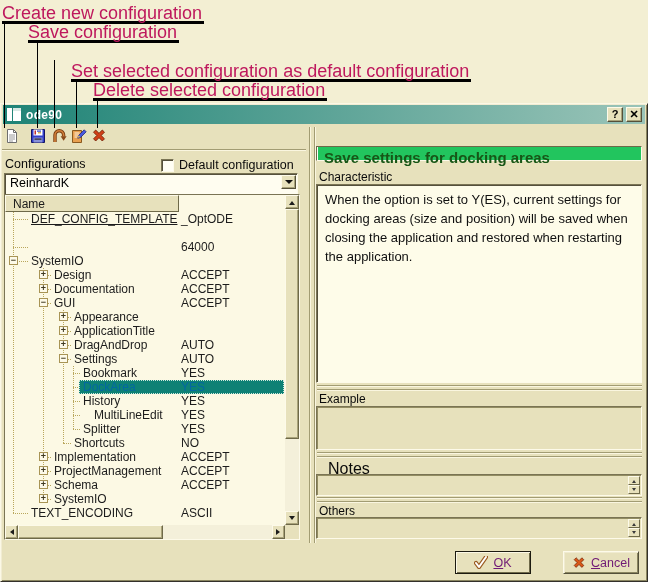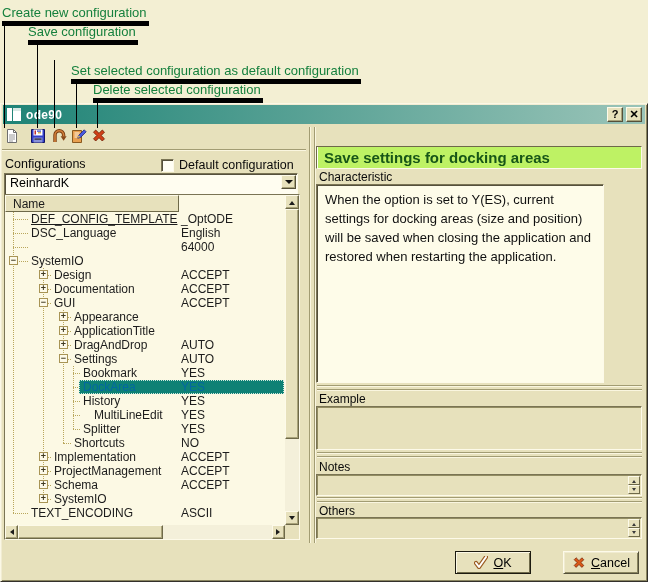--- a/index.html
+++ b/index.html
@@ -5,22 +5,22 @@
   * { box-sizing: border-box; margin: 0; padding: 0; }
   html,body { width:648px; height:582px; overflow:hidden; }
   .screen {
     position:relative; width:648px; height:582px;
     background:#f3efd3;
     font-family:"Liberation Sans", sans-serif;
     color:#000;
   }
   
   .ann-label {
-    position:absolute; font-size:13px; line-height:14px; color:#15803d;
-    border-bottom:5px solid #000000; padding:0 2px 1px 0; z-index:40; white-space:nowrap;
+    position:absolute; font-size:18px; line-height:14px; color:#be185d;
+    border-bottom:3px solid #000000; padding:0 2px 1px 0; z-index:40; white-space:nowrap;
   }
   .ann-line { position:absolute; width:1px; background:#000; z-index:40; }
 
   
   .window {
     position:absolute; left:0; top:103px; width:648px; height:479px;
     background:#e7e1bc;
     border:1px solid; border-color:#fbf8e6 #33302a #33302a #fbf8e6;
     box-shadow: inset 1px 1px 0 #f1ecd2, inset -1px -1px 0 #8a8560;
     z-index:1;
@@ -108,27 +108,27 @@
   .tri-down  { width:0; height:0; border:3px solid transparent; border-top:4px solid #1c1c1c;  margin-top:2px; }
   .tri-left  { width:0; height:0; border:3px solid transparent; border-right:4px solid #1c1c1c; margin-right:2px; }
   .tri-right { width:0; height:0; border:3px solid transparent; border-left:4px solid #1c1c1c; margin-left:2px; }
 
   
   .vsplit { position:absolute; left:308px; top:127px; width:10px; height:416px; z-index:6; }
   .vridge { position:absolute; top:0; bottom:0; width:2px; border-left:1px solid #a29c73; border-right:1px solid #faf6e0; }
 
   
   .heading-box {
-    position:absolute; left:316px; top:146px; width:326px; height:23px;
-    background:#bef264; border:1px solid; border-color:#6e6949 #fdfae9 #fdfae9 #6e6949;
+    position:absolute; left:316px; top:146px; width:326px; height:15px;
+    background:#22c55e; border:1px solid; border-color:#6e6949 #fdfae9 #fdfae9 #6e6949;
     box-shadow: inset 1px 0 0 #fffef5; z-index:6;
   }
   .heading-text { font-size:15px; font-weight:bold; color:#175617; padding:2px 0 0 7px; white-space:nowrap; }
   .char-box {
-    position:absolute; left:316px; top:184px; width:288px; height:199px;
+    position:absolute; left:316px; top:184px; width:326px; height:199px;
     background:#fefce9; border:1px solid; border-color:#7a7454 #fdfae9 #fdfae9 #7a7454;
     box-shadow: inset 1px 1px 0 #55503c;
     font-size:13px; line-height:19px; color:#101010; padding:5px 8px; z-index:6;
   }
   .field-box {
     position:absolute; left:316px; width:326px;
     background:#e7e1bc; border:1px solid; border-color:#7a7454 #fdfae9 #fdfae9 #7a7454;
     box-shadow: inset 1px 1px 0 #938d62; z-index:6;
   }
   .hsplit { position:absolute; left:317px; width:325px; height:8px; z-index:6; }
@@ -140,21 +140,21 @@
     border:1px solid; border-color:#fdfae9 #6e6949 #6e6949 #fdfae9;
     display:flex; align-items:center; justify-content:center;
   }
   .mini-tri-up   { width:0; height:0; border:2px solid transparent; border-bottom:3px solid #3a3a3a; margin-bottom:1px; }
   .mini-tri-down { width:0; height:0; border:2px solid transparent; border-top:3px solid #3a3a3a; margin-top:1px; }
 
   
   .btn {
     position:absolute; top:551px; width:76px; height:23px; background:#e7e1bc;
     display:flex; align-items:center; justify-content:center; gap:5px;
-    font-size:12.5px; color:#000000; z-index:6;
+    font-size:12.5px; color:#701a75; z-index:6;
   }
   .btn-ok {
     left:455px; border:1px solid #1c1a10;
     box-shadow: inset 1px 1px 0 #fbf8e6, inset -1px -1px 0 #6e6949;
   }
   .btn-cancel {
     left:563px; border:1px solid; border-color:#fdfae9 #54503a #54503a #fdfae9;
     box-shadow: inset 1px 1px 0 #f0ebd0, inset -1px -1px 0 #8a8560;
   }
   .btn-label { display:inline-block; }
@@ -245,25 +245,20 @@
     <div class="tree-content" id="tree-content">
         <div class="guide" style="left: 8px; top: 0px; height: 301px;"></div>
         <div class="guide" style="left: 38px; top: 56px; height: 231px;"></div>
         <div class="guide" style="left: 58px; top: 98px; height: 133px;"></div>
         <div class="guide" style="left: 68px; top: 154px; height: 63px;"></div>
         <div class="trow" style="top: 0px;">
           <span class="tconn" style="left: 8px; width: 15px;"></span>
           <span class="tlabel" style="left: 26px; text-decoration: underline;">DEF_CONFIG_TEMPLATE</span>
           <span class="tvalue">_OptODE</span>
         </div>
-        <div class="trow" style="top: 14px;">
-          <span class="tconn" style="left: 8px; width: 15px;"></span>
-          <span class="tlabel" style="left: 26px;">DSC_Language</span>
-          <span class="tvalue">English</span>
-        </div>
         <div class="trow" style="top: 28px;">
           <span class="tconn" style="left: 8px; width: 15px;"></span>
           <span class="tvalue">64000</span>
         </div>
         <div class="trow" style="top: 42px;">
           <span class="tconn" style="left: 8px; width: 15px;"></span>
           <span class="tbox" style="left: 4px;">−</span>
           <span class="tlabel" style="left: 26px;">SystemIO</span>
         </div>
         <div class="trow" style="top: 56px;">
@@ -409,21 +404,21 @@
   <div class="lbl" style="left:319px;top:392px;font-size:12px;">Example</div>
   <div class="field-box" style="top:406px;height:44px;">
     <div></div>
   </div>
 
   <div class="hsplit" style="top:452px;">
     <div class="ridge"></div>
     <div class="ridge"></div>
   </div>
 
-  <div class="lbl" style="left:319px;top:460px;font-size:12px;">Notes</div>
+  <div class="lbl" style="left:328px;top:460px;font-size:16px;">Notes</div>
   <div class="field-box" style="top:474px;height:22px;">
     <div></div>
     <div class="mini-scroll">
       <div class="mini-btn">
           <span class="mini-tri-up"></span>
         </div>
       <div class="mini-btn">
           <span class="mini-tri-down"></span>
         </div>
     </div>

